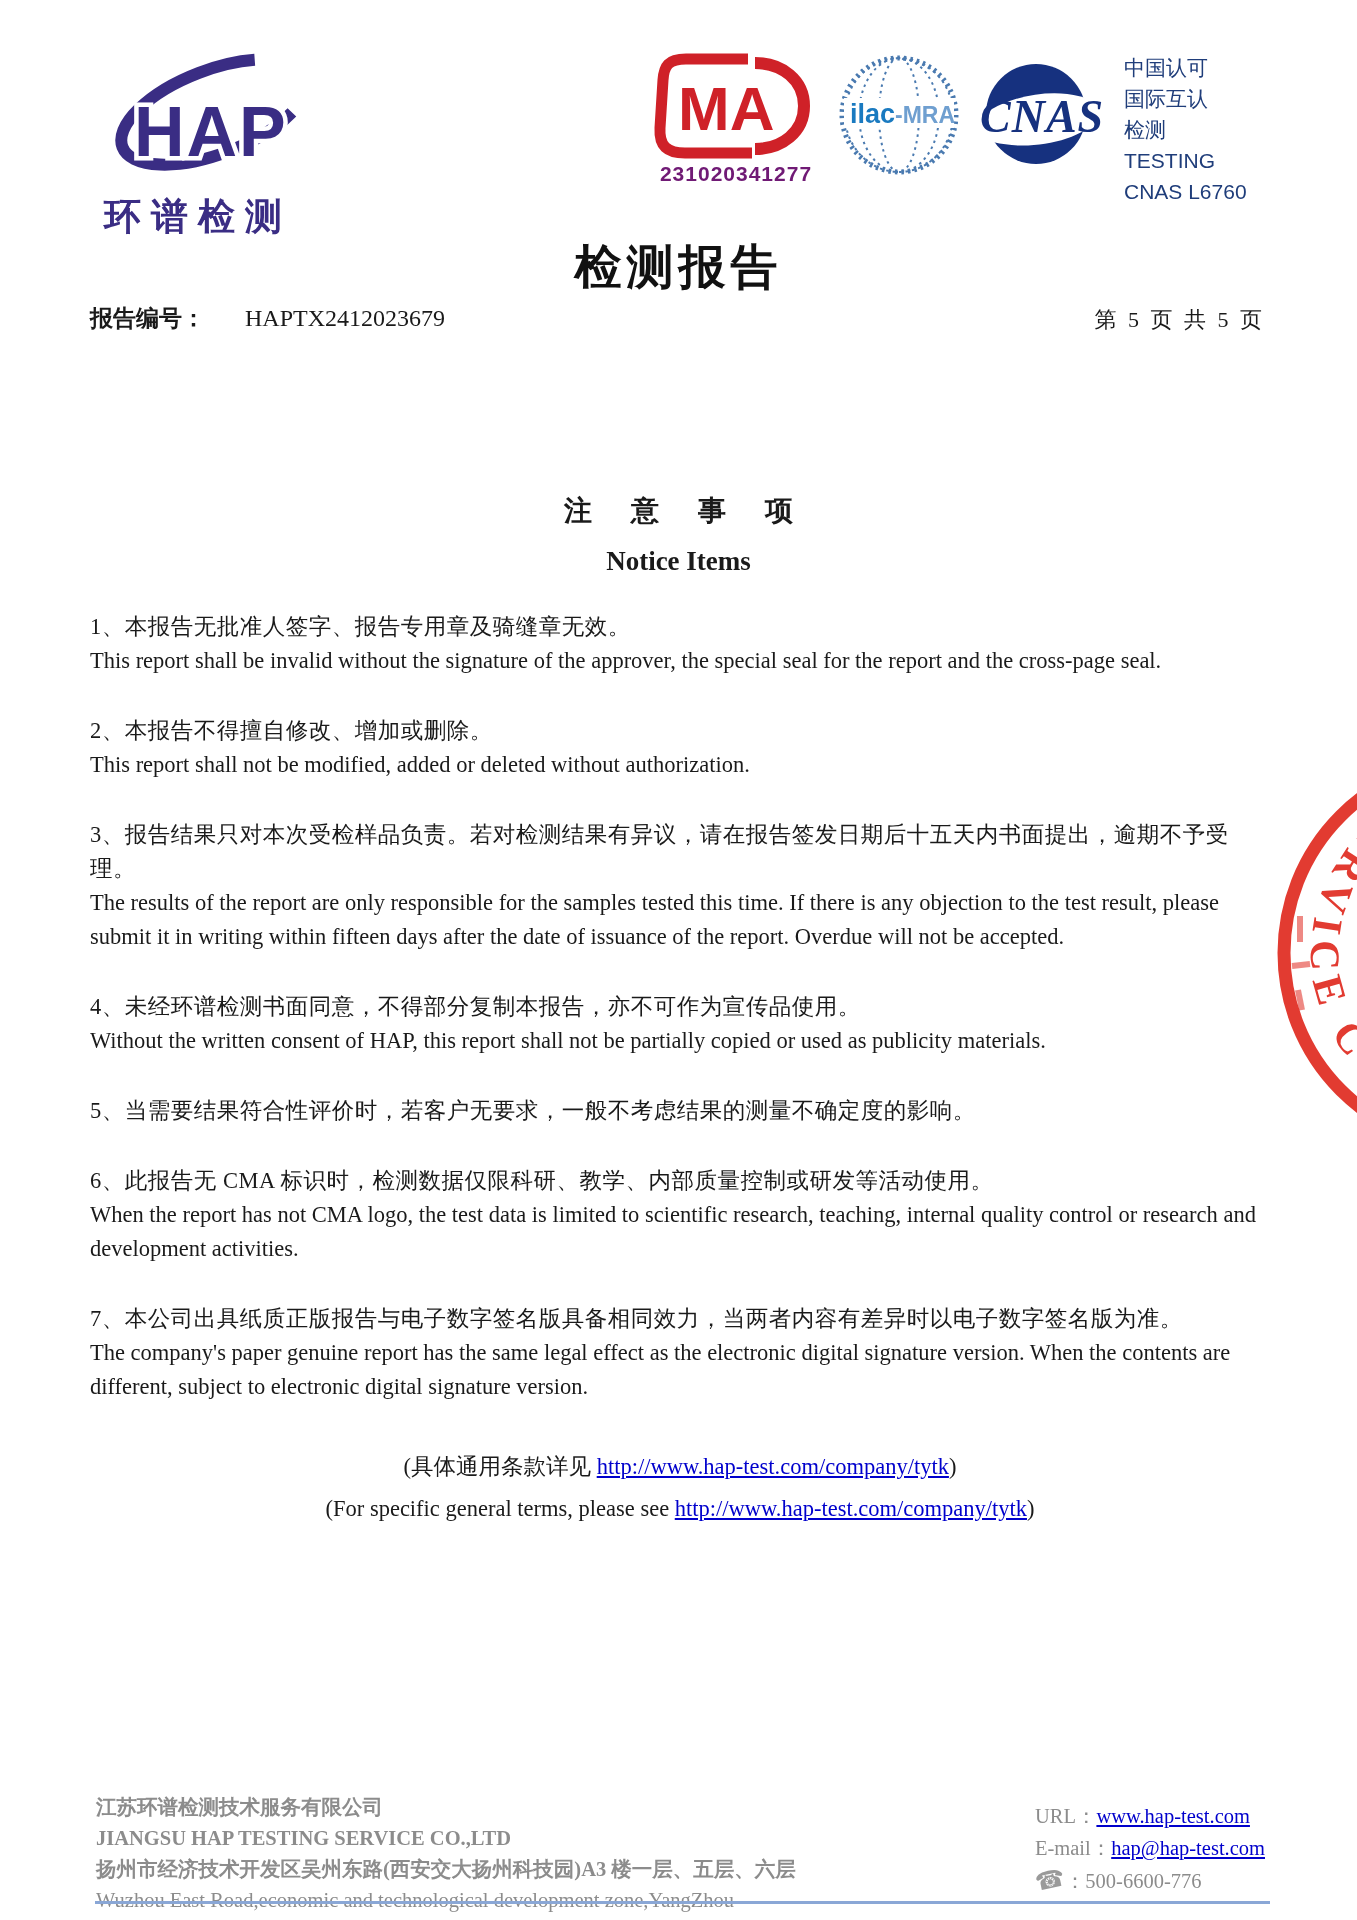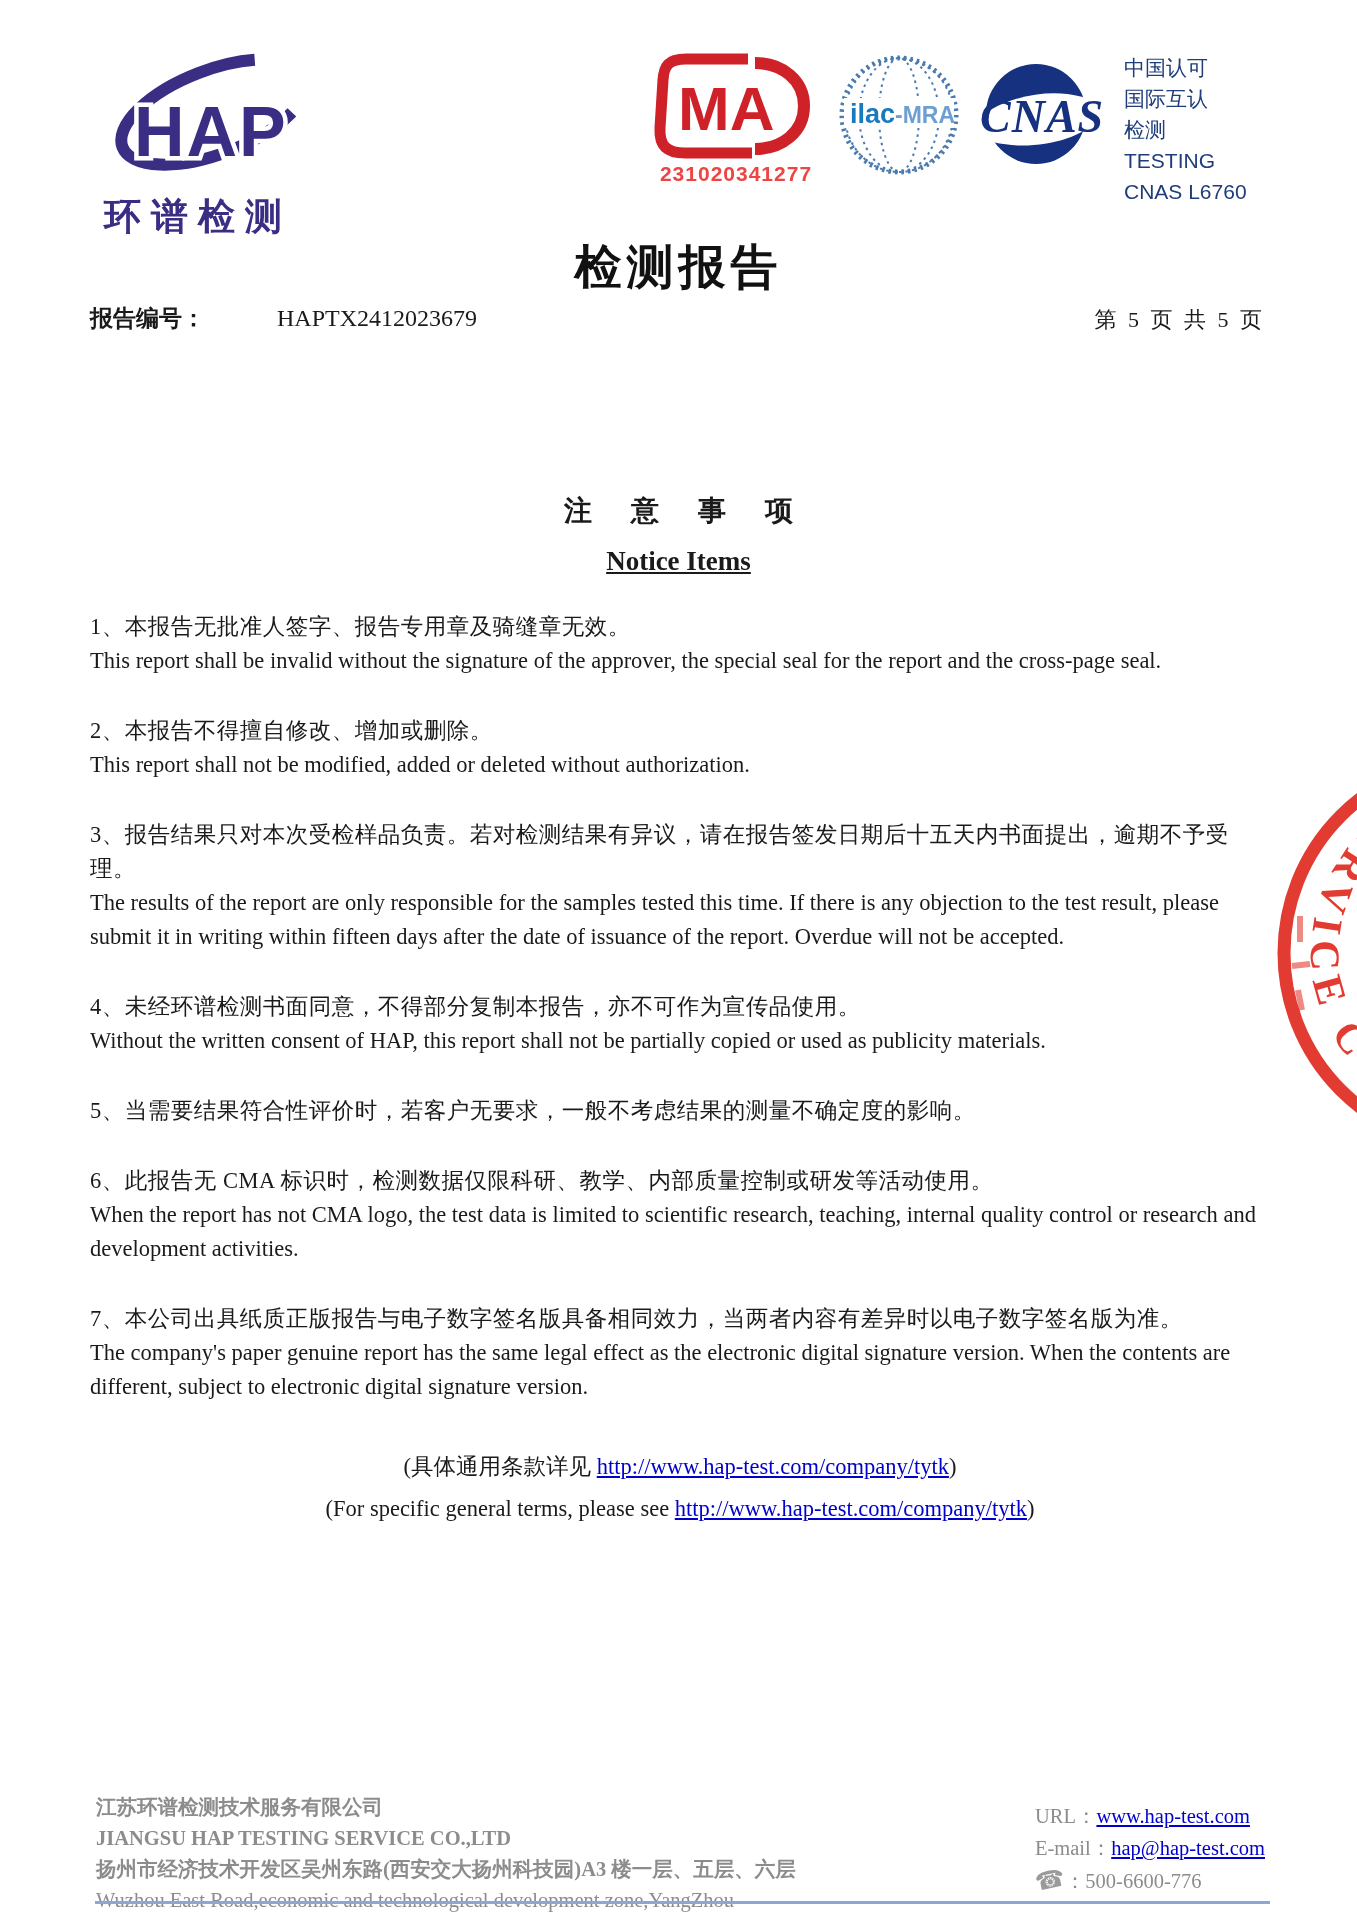--- a/index.html
+++ b/index.html
@@ -10,39 +10,39 @@
     width: 1357px; height: 1920px;
     background: #ffffff;
     overflow: hidden;
     color: #1a1a1a;
   }
 
   
   .hap-logo { position:absolute; left:96px; top:44px; width:240px; }
   .hap-logo .cn { color:#3a2d84; font-weight:bold; font-size:37px; letter-spacing:10px; margin-top:-6px; padding-left:8px; white-space:nowrap; }
   .cma { position:absolute; left:646px; top:50px; width:180px; text-align:center; }
-  .cma .num { color:#ef4444; font-weight:bold; font-size:21px; letter-spacing:1px; margin-top:-4px; font-family:"Liberation Sans",sans-serif; }
+  .cma .num { color:#701a75; font-weight:bold; font-size:21px; letter-spacing:1px; margin-top:-4px; font-family:"Liberation Sans",sans-serif; }
   .ilac { position:absolute; left:836px; top:52px; }
   .cnas { position:absolute; left:966px; top:60px; }
   .accred { position:absolute; left:1124px; top:52px; color:#1f3d7a; font-weight:normal;
             font-size:21px; line-height:31px; font-family:"Liberation Sans",sans-serif; }
 
   
   .doc-title { position:absolute; top:236px; left:0; width:100%; text-align:center;
                font-size:47px; font-weight:bold; letter-spacing:5px; color:#111; }
   .report-row { position:absolute; top:303px; left:90px; right:92px; height:36px; }
   .report-row .lbl { font-weight:bold; font-size:23px;margin-top:16px; }
-  .report-row .val { font-size:24px; margin-left:72px; }
+  .report-row .val { font-size:24px; margin-left:40px; }
   .page-label { position:absolute; right:0; top:2px; font-size:22px; letter-spacing:3px; }
 
   
   .notice-head-cn { position:absolute; top:492px; width:100%; text-align:center;
                     font-size:28px; font-weight:bold; letter-spacing:16px; text-indent:16px; }
   .notice-head-en { position:absolute; top:546px; width:100%; text-align:center;
-                    font-size:27px; font-weight:bold;text-decoration:underline; }
+                    font-size:27px; font-weight:bold; }
   .notice-body { position:absolute; top:610px; left:90px; width:1180px; font-size:22.5px; line-height:34px; }
   .notice-item { margin-bottom:36px; }
   .notice-item .cn { letter-spacing:0.5px; }
   .terms { margin-top:42px; line-height:42px;text-align:center; }
   .terms a, .contact a { color:#0000cc; text-decoration:underline; }
 
   
   .footer { position:absolute; top:1792px; left:96px; right:92px; color:#8c8c8c;
             font-size:20.5px; line-height:31px; }
   .footer .company { display:inline-block; max-width:820px; vertical-align:top; }

